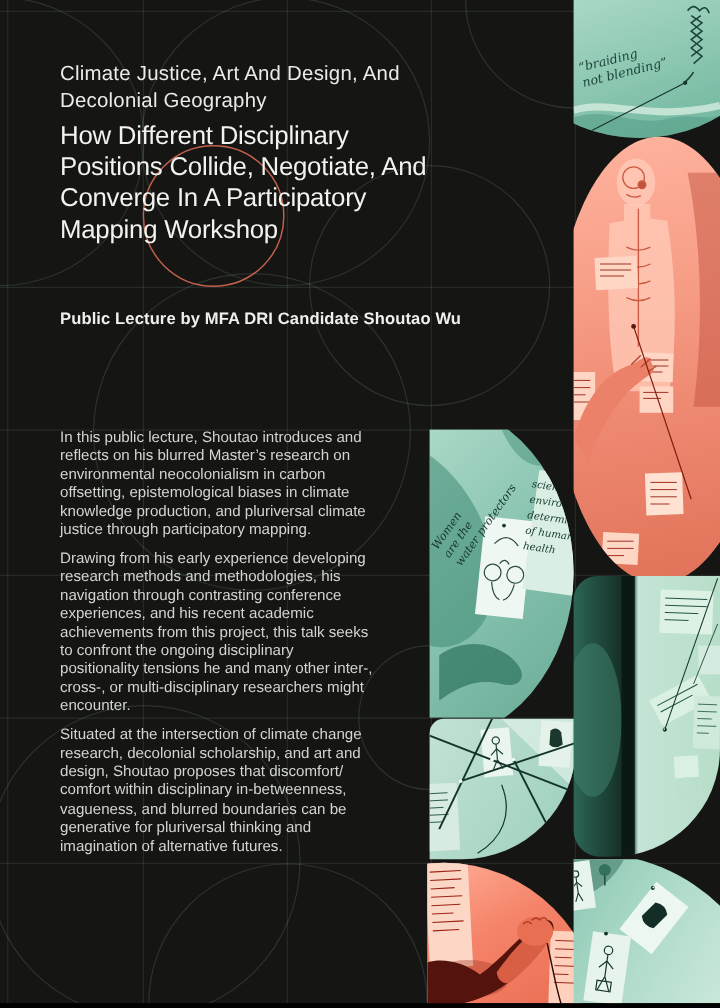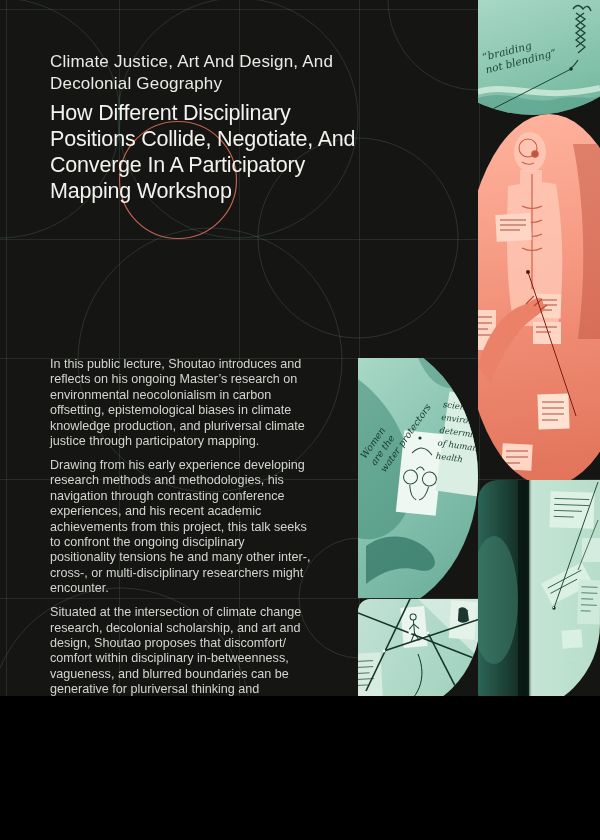--- a/index.html
+++ b/index.html
@@ -7,21 +7,21 @@
     --text-primary:#f2f3ee;
     --text-kicker:#e9ebe5;
     --text-body:#d2d6ce;
     --grid:rgba(125,165,143,0.16);
     --arc:rgba(128,168,148,0.20);
     --ring:#c4614d;
     --ink-teal:#1d453a;
     --ink-red:#9c2315;
   }
   html,body{margin:0;padding:0;background:#000;}
-  .poster{position:relative;width:600px;height:696px;background:var(--bg);overflow:hidden;
+  .poster{position:relative;width:600px;height:836px;background:var(--bg);overflow:hidden;
           font-family:"Liberation Sans",sans-serif;}
   .decor{position:absolute;inset:0;z-index:1;}
   .textcol{position:absolute;z-index:2;left:50px;}
   .kicker{top:51px;font-size:17px;line-height:21.5px;font-weight:500;color:var(--text-kicker);
           white-space:pre-line;letter-spacing:.2px;}
   .title{top:100px;font-size:21.5px;line-height:26px;font-weight:400;color:var(--text-primary);
          white-space:pre-line;letter-spacing:-.2px;}
   .details{top:254px;font-size:13.8px;line-height:24px;font-weight:700;color:#eef0ea;letter-spacing:.1px;}
   .body{top:357px;width:322px;font-size:12.6px;line-height:15.4px;color:var(--text-body);}
   .body p{margin:0 0 8.5px 0;white-space:pre-line;}
@@ -82,25 +82,26 @@
   </svg>
 
   <div class="textcol kicker">Climate Justice, Art And Design, And
 Decolonial Geography</div>
   <h1 class="textcol title" style="margin:0">How Different Disciplinary
 Positions Collide, Negotiate, And
 Converge In A Participatory
 Mapping Workshop</h1>
 
   <div class="textcol details">
+    <div>Public Lecture by MFA DRI Candidate Shoutao Wu</div>
   </div>
 
   <div class="textcol body">
     <p>In this public lecture, Shoutao introduces and
-reflects on his ongoing Master’s research on
+reflects on his blurred Master’s research on
 environmental neocolonialism in carbon
 offsetting, epistemological biases in climate
 knowledge production, and pluriversal climate
 justice through participatory mapping.</p>
     <p>Drawing from his early experience developing
 research methods and methodologies, his
 navigation through contrasting conference
 experiences, and his recent academic
 achievements from this project, this talk seeks
 to confront the ongoing disciplinary

